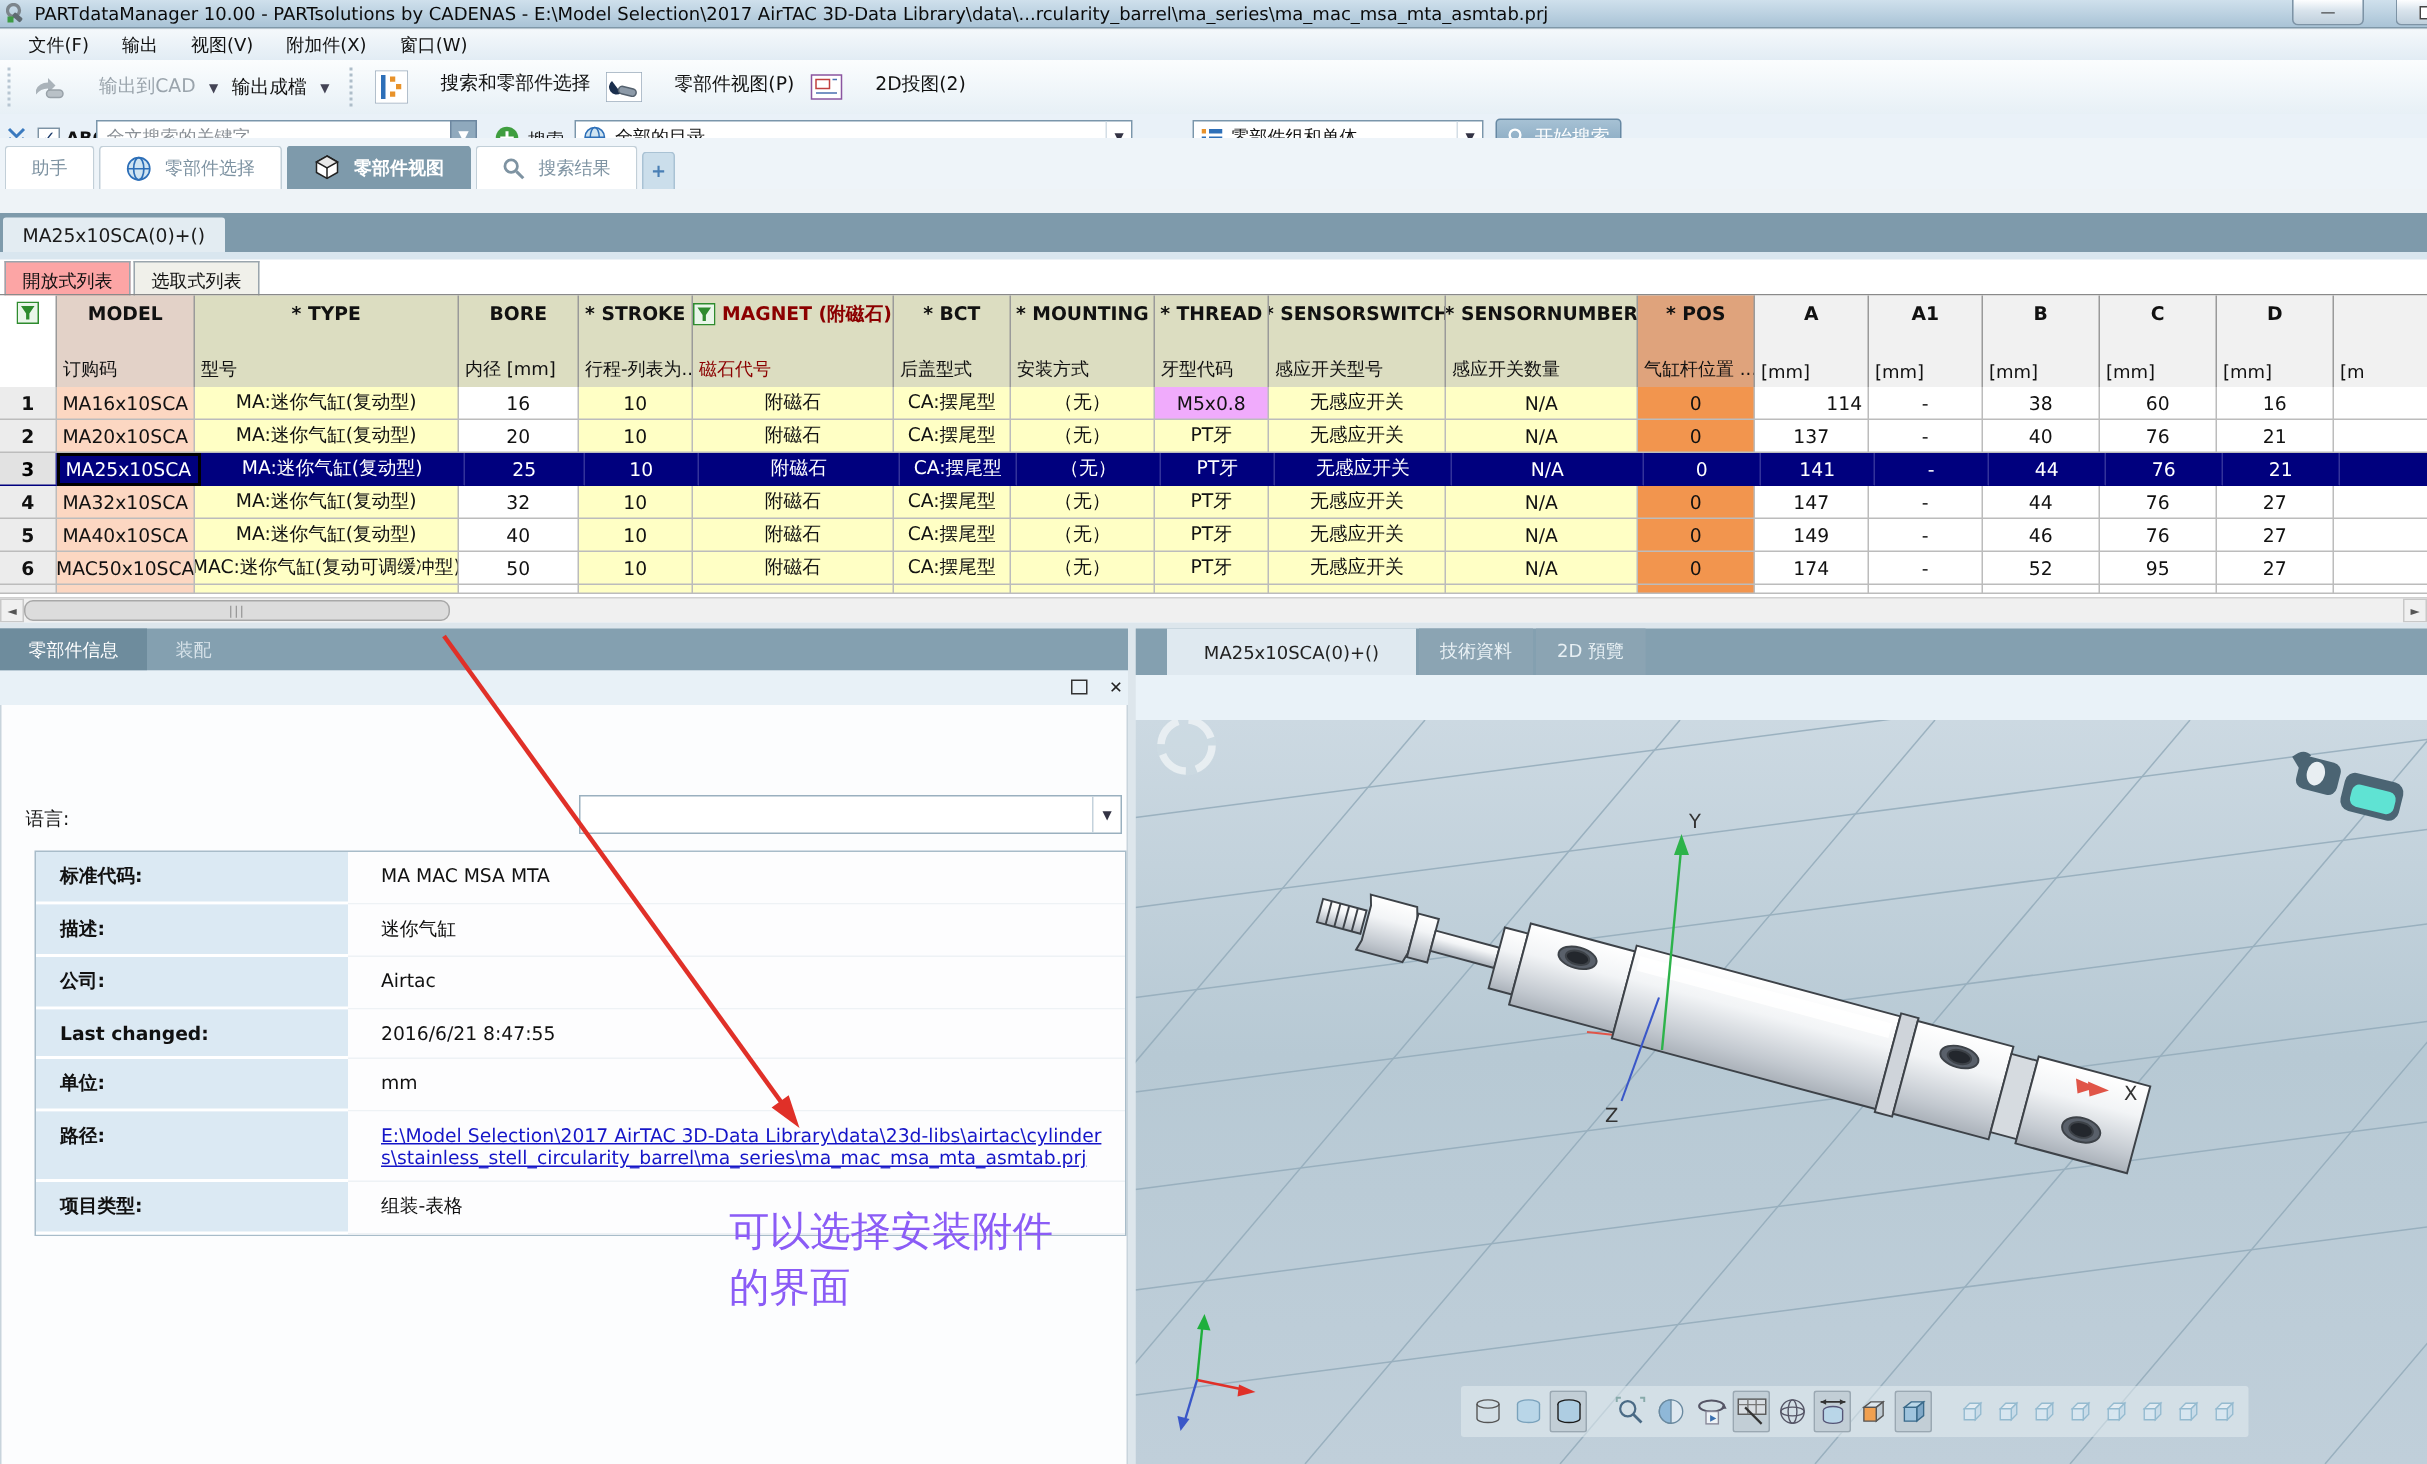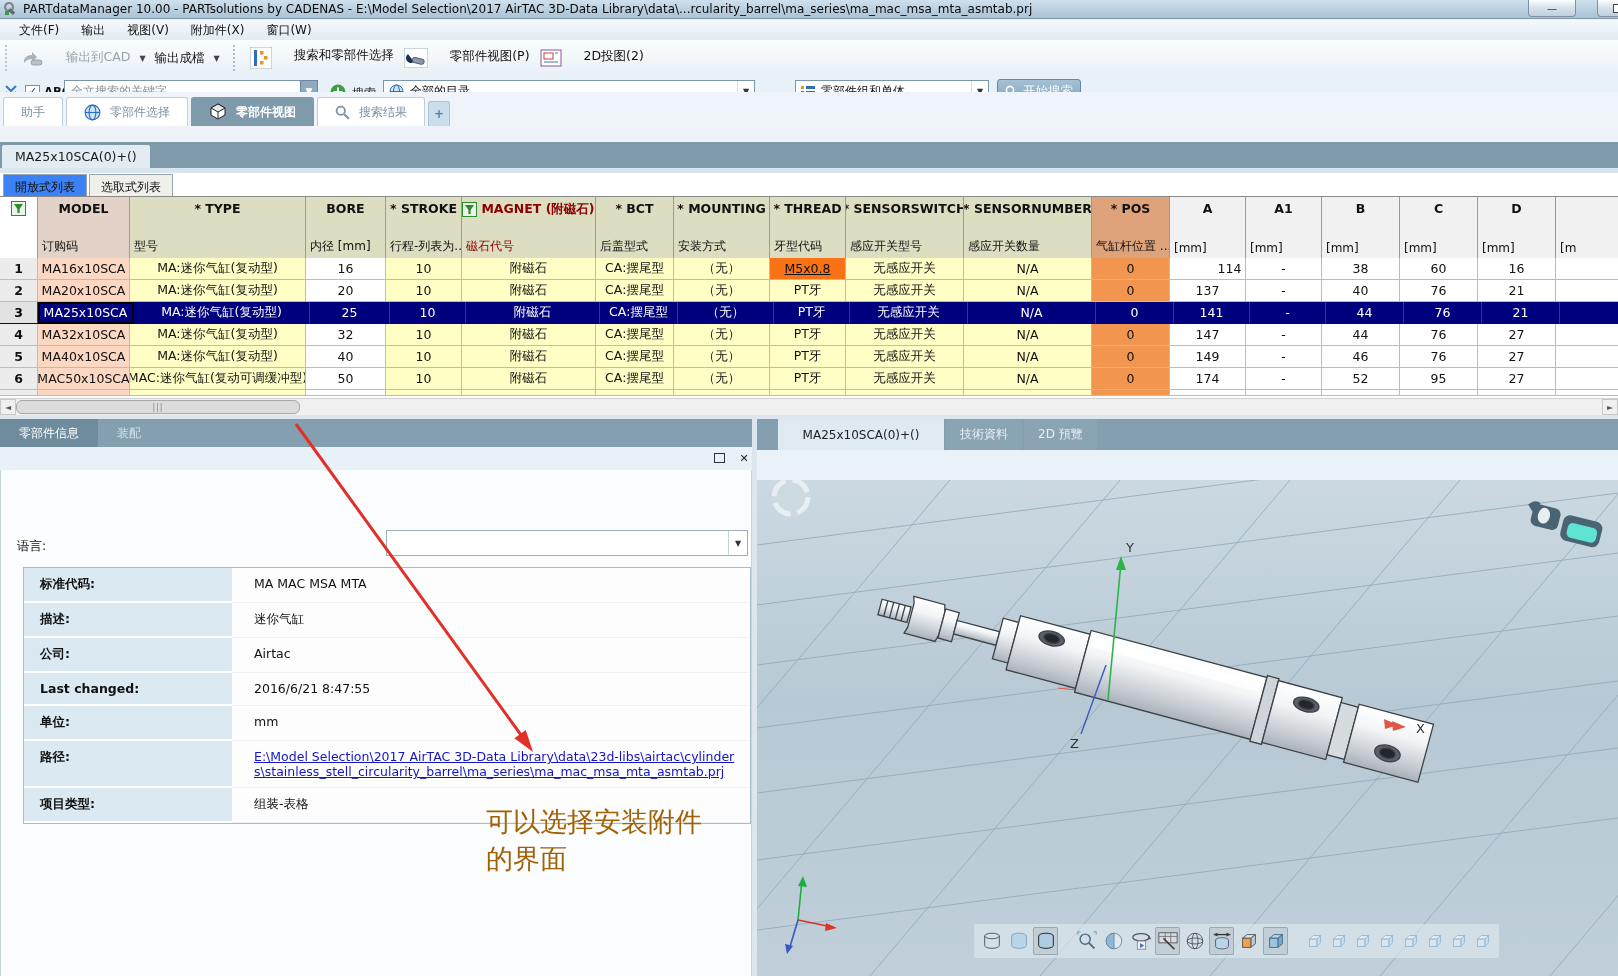--- a/index.html
+++ b/index.html
@@ -60,21 +60,21 @@
     display:flex;align-items:center;justify-content:center;}
   
   .doctabrow{position:absolute;top:142px;height:26px;width:100%;background:#7e9aab;}
   .doctab{position:absolute;left:2px;top:3px;height:23px;padding:0 13px;background:#e3ecf2;
     border-radius:2px 2px 0 0;display:flex;align-items:center;color:#1a1a1a;font-size:12.5px;}
   
   .tablearea{position:absolute;top:168px;height:247px;width:100%;background:#fff;overflow:hidden;}
   .tstrip{height:5px;background:#d9e6ef;}
   .viewtabs{position:absolute;top:6px;left:3px;display:flex;gap:2px;}
   .vtab{padding:4px 11px;border:1px solid #9aa5ad;border-bottom:none;background:#f0f0ea;font-size:12px;}
-  .vtab.active{background:#3b82f6;}
+  .vtab.active{background:#fca5a5;}
   .thead{position:absolute;top:28px;left:0;display:flex;height:62px;border-top:1px solid #8a8a8a;}
   .hcell{box-sizing:border-box;border-right:1px solid #9a9a9a;border-bottom:1px solid #777;
     display:flex;flex-direction:column;overflow:hidden;}
   .hcell .l1{font-weight:bold;text-align:center;padding-top:4px;font-size:12.5px;white-space:nowrap;
     display:flex;align-items:center;justify-content:center;gap:4px;}
   .hcell .l2{padding:2px 4px 3px 4px;margin-top:auto;font-size:12px;text-align:left;white-space:nowrap;}
   .hcell.red .l1,.hcell.red .l2{color:#8b0000;}
   .tbody{position:absolute;top:90px;left:0;}
   .trow{display:flex;height:22px;}
   .trow.partial{height:6px;overflow:hidden;}
@@ -410,21 +410,21 @@
     <div class="tbody" id="tbody">
         <div class="trow">
           <div class="tcell rownum" style="width: 38px; background: rgb(236, 236, 236);">1</div>
           <div class="tcell modelcell" style="width: 92px; background: rgb(252, 215, 194);">MA16x10SCA</div>
           <div class="tcell" style="width: 176px; background: rgb(255, 255, 197);">MA:迷你气缸(复动型)</div>
           <div class="tcell" style="width: 80px; background: rgb(255, 255, 255);">16</div>
           <div class="tcell" style="width: 76px; background: rgb(255, 255, 197);">10</div>
           <div class="tcell" style="width: 134px; background: rgb(255, 255, 197);">附磁石</div>
           <div class="tcell" style="width: 78px; background: rgb(255, 255, 197);">CA:摆尾型</div>
           <div class="tcell" style="width: 96px; background: rgb(255, 255, 197);">（无）</div>
-          <div class="tcell" style="width: 76px; background: #f97316; text-decoration: underline;">M5x0.8</div>
+          <div class="tcell" style="width: 76px; background: #f0abfc;">M5x0.8</div>
           <div class="tcell" style="width: 118px; background: rgb(255, 255, 197);">无感应开关</div>
           <div class="tcell" style="width: 128px; background: rgb(255, 255, 197);">N/A</div>
           <div class="tcell" style="width: 78px; background: rgb(242, 149, 78);">0</div>
           <div class="tcell" style="width: 76px; background: rgb(255, 255, 255); padding-left: 44px;">114</div>
           <div class="tcell" style="width: 76px; background: rgb(255, 255, 255);">-</div>
           <div class="tcell" style="width: 78px; background: rgb(255, 255, 255);">38</div>
           <div class="tcell" style="width: 78px; background: rgb(255, 255, 255);">60</div>
           <div class="tcell" style="width: 78px; background: rgb(255, 255, 255);">16</div>
           <div class="tcell" style="width: 80px; background: rgb(255, 255, 255);"></div>
         </div>
@@ -604,21 +604,21 @@
             <div class="ivalue">组装-表格</div>
           </div>
         </div>
     </div>
   </div>
 
   <svg class="annot-svg" viewBox="0 415 752 561">
     <line x1="296" y1="424" x2="521" y2="735" stroke="#e03028" stroke-width="3"></line>
     <polygon points="533,752 514.4,738.3 525.8,730.1" fill="#e03028"></polygon>
   </svg>
-  <div class="redtext" id="redtext" style="color: #a16207;">
+  <div class="redtext" id="redtext" style="color: #8b5cf6;">
     <div>可以选择安装附件</div>
     <div>的界面</div>
   </div>
 
   <div class="rightpanel">
     <div class="rp-tabbar" id="rptabs">
         <div class="rp-tab active">MA25x10SCA(0)+()</div>
         <div class="rp-tab">技術資料</div>
         <div class="rp-tab">2D 預覽</div>
       </div>

